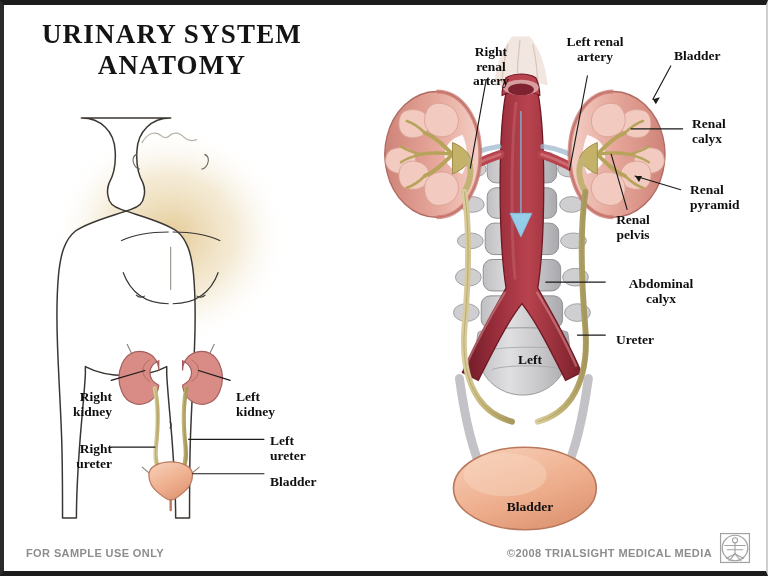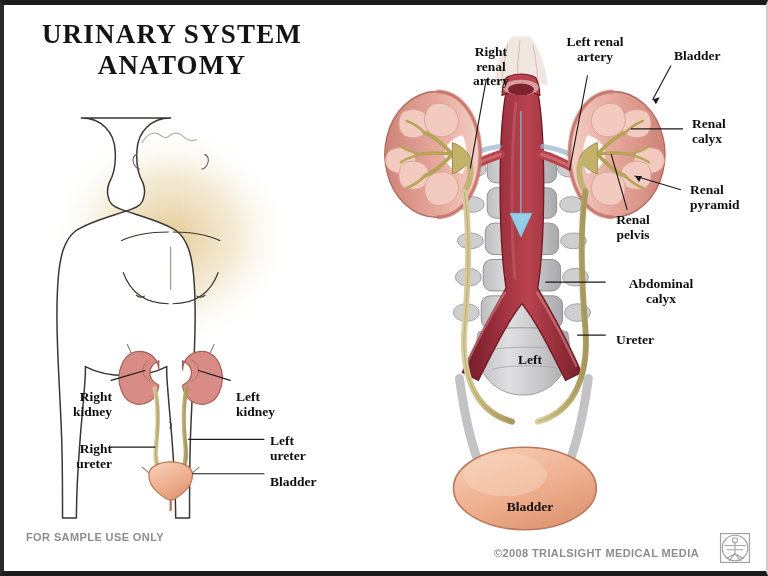--- a/index.html
+++ b/index.html
@@ -62,30 +62,30 @@
     color: #100f0f;
     white-space: pre-line;
     pointer-events: none;
   }
   .lbl.c  { text-align: center; }
   .lbl.r  { text-align: right; }
   
   .footer-left {
     position: absolute;
     left: 22px;
-    bottom: 28px;
+    bottom: 12px;
     font-family: "Liberation Sans", sans-serif;
     font-weight: bold;
     font-size: 11px;
     letter-spacing: 0.4px;
     color: #8d8d8d;
   }
   .footer-right {
     position: absolute;
-    right: 67px;
+    right: 54px;
     bottom: 12px;
     font-family: "Liberation Sans", sans-serif;
     font-weight: bold;
     font-size: 11px;
     letter-spacing: 0.4px;
     color: #8d8d8d;
   }
   .logo-mark {
     position: absolute;
     right: 14px;

